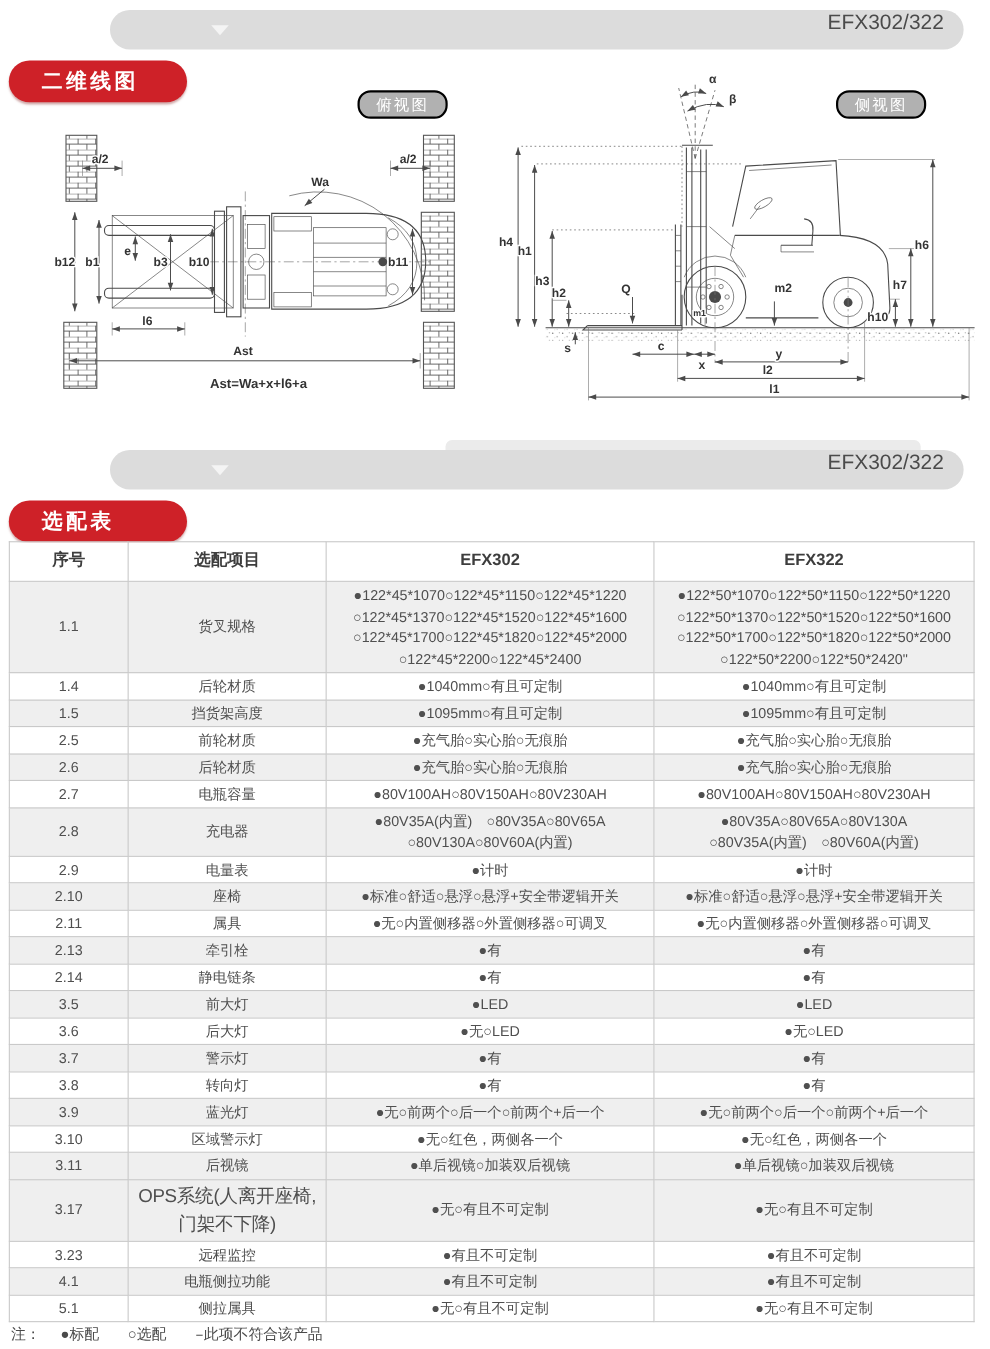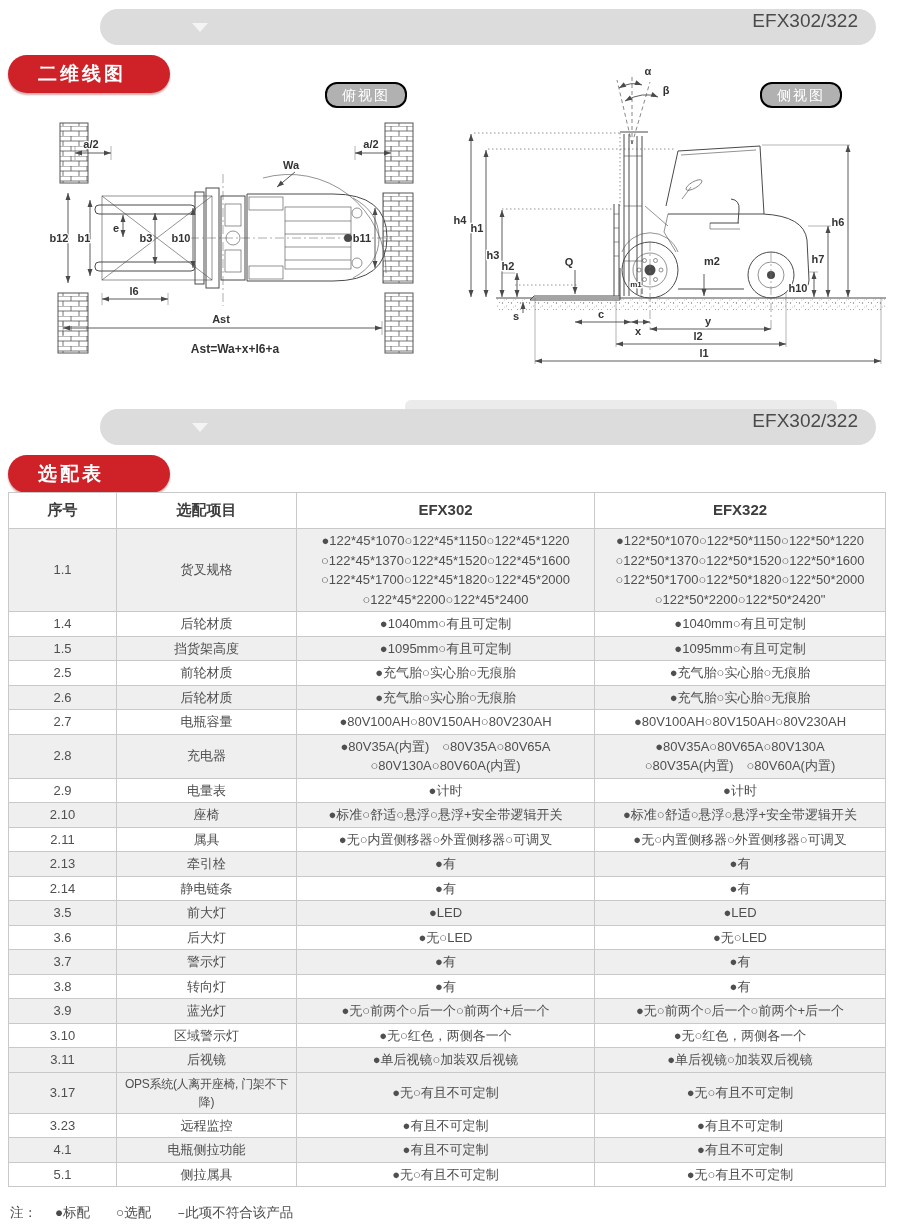--- a/index.html
+++ b/index.html
@@ -35,21 +35,21 @@
     paint-order:stroke fill;stroke:#fff;stroke-width:2.5px;}
   svg text.big{font-size:12px;font-weight:700;}
   svg text.tiny{font-size:8px;}
 
   
   .opt-table{position:absolute;left:8px;top:492px;width:877px;border-collapse:collapse;table-layout:fixed;}
   .opt-table th,.opt-table td{border:1px solid #c9c9c9;text-align:center;vertical-align:middle;
     font-size:13px;color:#4f4f4f;padding:2px 3px;line-height:1.5;}
   .opt-table thead th{font-size:15px;font-weight:bold;color:#3d3d3d;height:31px;background:#fff;}
   .opt-table tr.stripe{background:#efefef;}
-  .opt-table td.small{font-size:12px;letter-spacing:-.3px;}
+  .opt-table td.small{font-size:17px;letter-spacing:-.3px;}
 
   
   .note{position:absolute;left:10px;top:1204px;font-size:13.5px;color:#4a4a4a;display:flex;align-items:center;}
   .note .p{margin-right:26px;font-family:Liberation Mono, monospace;}
   .note .prefix{margin-right:18px;}
 </style>
 </head>
 <body>
 
 <div class="page">

